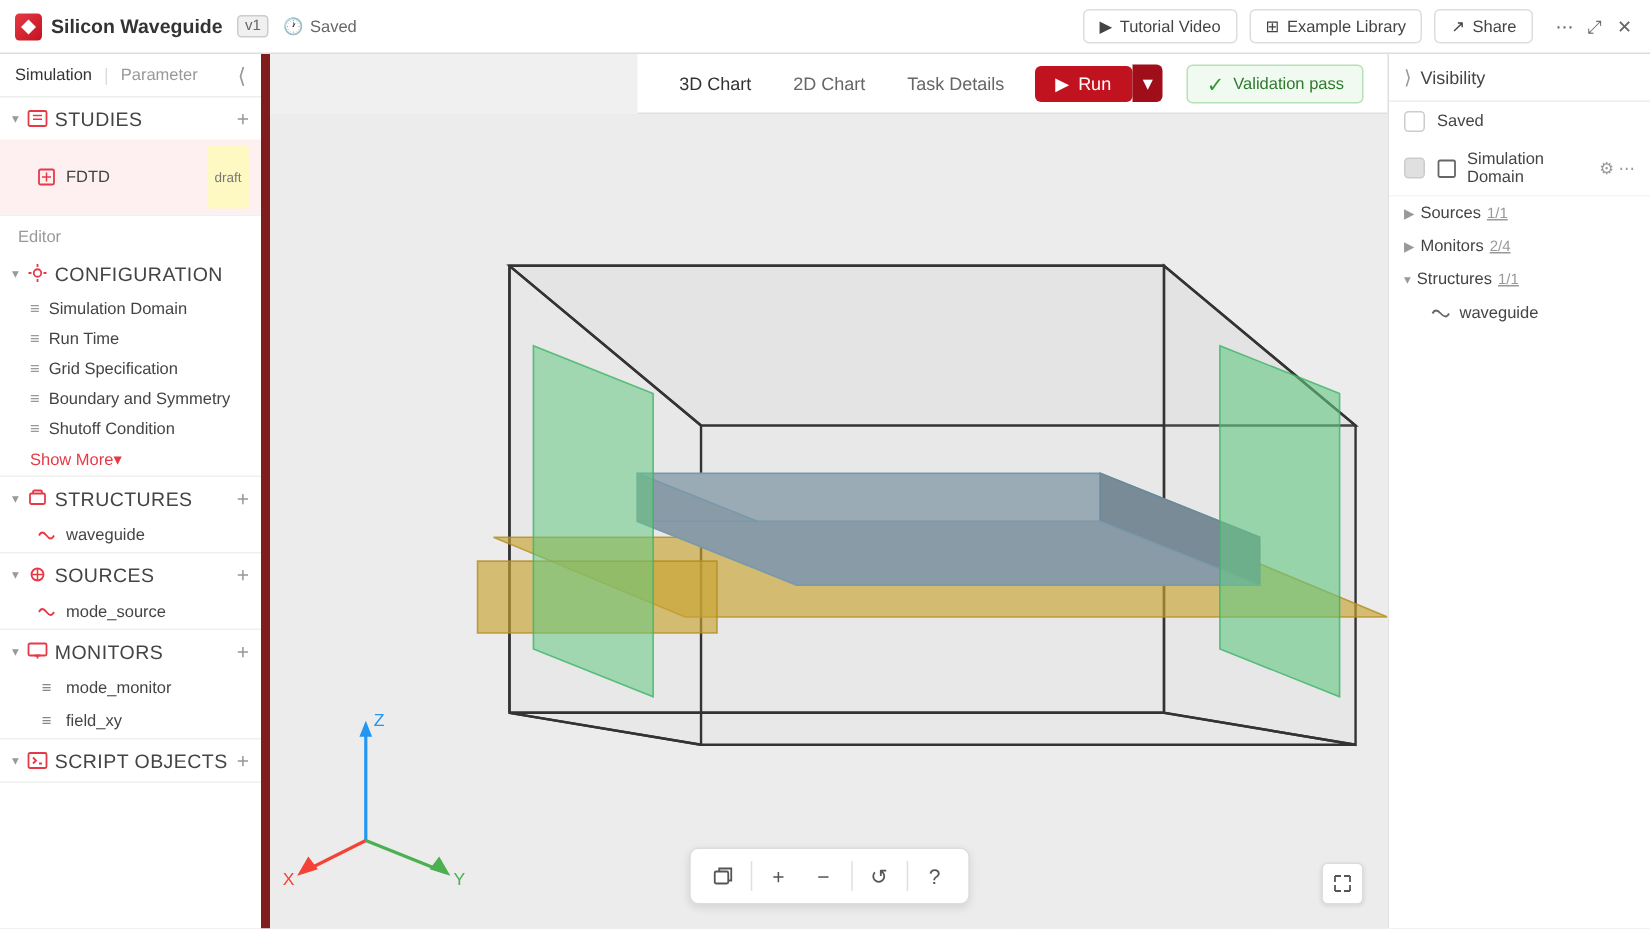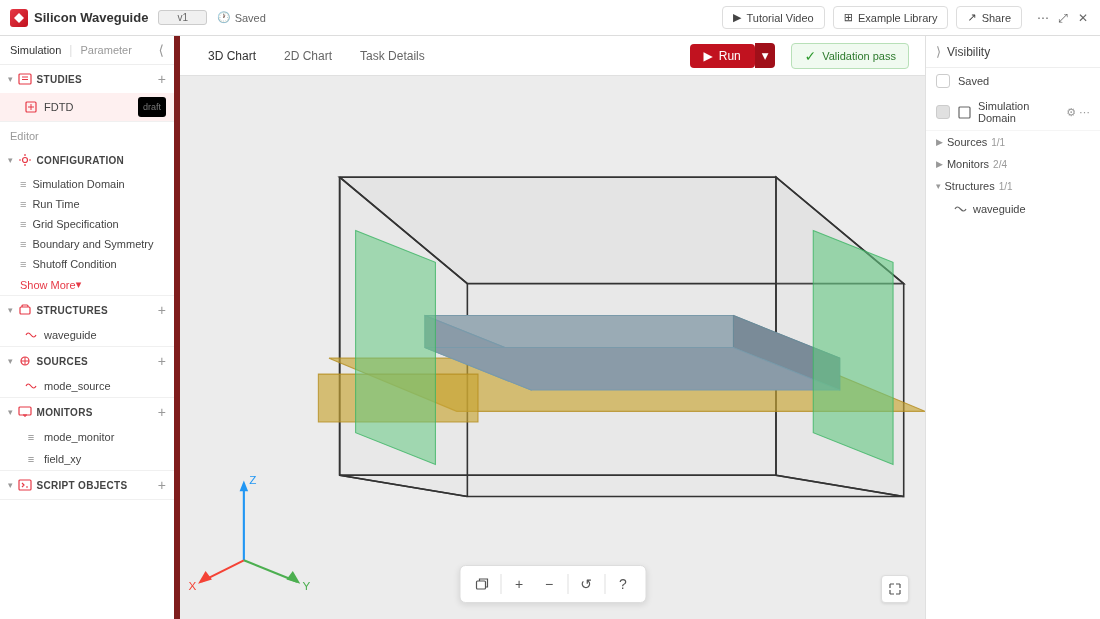--- a/index.html
+++ b/index.html
@@ -2,21 +2,21 @@
 <html><head>
   <meta charset="utf-8">
   <style>
     * { box-sizing: border-box; margin: 0; padding: 0; }
     body { font-family: -apple-system, BlinkMacSystemFont, 'Segoe UI', sans-serif; font-size: 12px; background: #f0f0f0; color: #333; width: 1100px; height: 619px; overflow: hidden; }
 
     
     .titlebar { display: flex; align-items: center; height: 36px; background: #fff; border-bottom: 1px solid #ddd; padding: 0 10px; gap: 10px; }
     .titlebar-logo { display: flex; align-items: center; gap: 6px; font-weight: 600; font-size: 13px; color: #333; }
     .logo-icon { width: 18px; height: 18px; background: linear-gradient(135deg, #e63946, #c1121f); border-radius: 3px; display: flex; align-items: center; justify-content: center; color: white; font-size: 9px; font-weight: bold; }
-    .version-badge { background: #f0f0f0; border: 1px solid #ccc; border-radius: 3px; padding: 1px 18px; font-size: 10px; color: #666; cursor: pointer; }
+    .version-badge { background: #f0f0f0; border: 1px solid #ccc; border-radius: 3px; padding: 1px 4px; font-size: 10px; color: #666; cursor: pointer; }
     .saved-indicator { display: flex; align-items: center; gap: 4px; font-size: 11px; color: #666; }
     .titlebar-spacer { flex: 1; }
     .titlebar-actions { display: flex; align-items: center; gap: 8px; }
     .titlebar-btn { display: flex; align-items: center; gap: 5px; padding: 4px 10px; border: 1px solid #ddd; border-radius: 4px; background: #fff; cursor: pointer; font-size: 11px; color: #444; }
     .window-controls { display: flex; align-items: center; gap: 6px; margin-left: 6px; }
     .win-btn { width: 14px; height: 14px; display: flex; align-items: center; justify-content: center; cursor: pointer; color: #666; font-size: 12px; }
 
     
     .app-body { display: flex; height: calc(619px - 36px); }
 
@@ -25,37 +25,37 @@
     .sidebar-tabs { display: flex; align-items: center; padding: 6px 10px; border-bottom: 1px solid #eee; }
     .sidebar-tab { font-size: 11px; color: #999; cursor: pointer; padding: 2px 0; }
     .sidebar-tab.active { color: #333; font-weight: 500; }
     .sidebar-tab-divider { margin: 0 8px; color: #ddd; }
     .sidebar-collapse { margin-left: auto; cursor: pointer; color: #999; font-size: 14px; }
 
     .sidebar-section { border-bottom: 1px solid #f0f0f0; }
     .sidebar-section-header { display: flex; align-items: center; padding: 6px 8px; cursor: pointer; gap: 4px; }
     .section-arrow { font-size: 9px; color: #999; }
     .section-icon { width: 16px; height: 16px; display: flex; align-items: center; justify-content: center; }
-    .section-title { font-size: 10px; font-weight: 700; color: #444; letter-spacing: 0.3px; flex: 1; }
+    .section-title { font-size: 13px; font-weight: 400; color: #444; letter-spacing: 0.3px; flex: 1; }
     .section-add { color: #999; cursor: pointer; font-size: 14px; margin-left: auto; }
 
     .sidebar-item { display: flex; align-items: center; padding: 4px 8px 4px 24px; cursor: pointer; gap: 6px; }
     .sidebar-item.active { background: #fef0f0; }
     .item-icon { width: 14px; height: 14px; display: flex; align-items: center; justify-content: center; color: #888; font-size: 11px; }
     .item-label { font-size: 11px; color: #444; flex: 1; }
-    .item-badge { background: #000000; border-radius: 3px; padding: 5px 5px; font-size: 9px; color: #777; }
-
-    .editor-label { padding: 8px 10px 4px; font-size: 11px; color: #999; font-weight: 500; }
+    .item-badge { background: #fef9c3; border-radius: 3px; padding: 16px 5px; font-size: 9px; color: #777; }
+
+    .editor-label { padding: 8px 0 4px; font-size: 11px; color: #999; font-weight: 500; margin-left: 12px; }
     .config-item { display: flex; align-items: center; padding: 4px 8px 4px 20px; cursor: pointer; gap: 6px; }
     .config-icon { font-size: 11px; color: #999; }
     .config-label { font-size: 11px; color: #444; }
     .show-more { padding: 4px 8px 4px 20px; font-size: 11px; color: #e63946; cursor: pointer; display: flex; align-items: center; gap: 0; }
 
     
-    .main-area { flex: 1; display: flex; flex-direction: column; }
+    .main-area { flex: 1; display: flex; flex-direction: column; align-items: flex-end; }
     .toolbar { display: flex; align-items: center; padding: 0 16px; height: 40px; background: #fff; border-bottom: 1px solid #e0e0e0; gap: 4px; }
     .toolbar-tab { padding: 6px 12px; font-size: 12px; color: #666; cursor: pointer; border-radius: 4px; }
     .toolbar-tab.active { color: #333; font-weight: 500; }
     .toolbar-spacer { flex: 1; }
     .run-btn { display: flex; align-items: center; gap: 6px; background: #c1121f; color: white; border: none; border-radius: 4px; padding: 5px 14px; font-size: 12px; cursor: pointer; font-weight: 500; }
     .run-dropdown { background: #a00f19; color: white; border: none; border-radius: 0 4px 4px 0; padding: 5px 7px; cursor: pointer; }
     .validation { display: flex; align-items: center; gap: 6px; padding: 4px 12px; background: #f0faf0; border: 1px solid #b8e0b8; border-radius: 4px; font-size: 11px; color: #2d7a2d; margin-left: 12px; }
     .check-icon { color: #2d9a2d; font-size: 14px; }
 
     
@@ -80,21 +80,21 @@
 
     .sim-domain-row { display: flex; align-items: center; padding: 6px 10px; gap: 6px; border-bottom: 1px solid #f5f5f5; }
     .sim-icon { width: 16px; height: 16px; display: flex; align-items: center; justify-content: center; }
     .sim-label { font-size: 11px; color: #444; flex: 1; }
     .sim-actions { display: flex; gap: 3px; }
     .sim-action-btn { font-size: 11px; color: #999; cursor: pointer; }
 
     .tree-item { display: flex; align-items: center; padding: 5px 10px; cursor: pointer; gap: 4px; }
     .tree-arrow { font-size: 9px; color: #999; }
     .tree-label { font-size: 11px; color: #444; }
-    .tree-badge { font-size: 10px; color: #999; }
+    .tree-badge { font-size: 10px; color: #999; text-decoration: underline; }
 
     .tree-child { display: flex; align-items: center; padding: 4px 10px 4px 28px; gap: 6px; cursor: pointer; }
     .tree-child-icon { font-size: 11px; color: #888; }
     .tree-child-label { font-size: 11px; color: #444; }
 
     
     .viz-svg { width: 100%; height: 100%; }
   </style>
 </head>
 <body>

